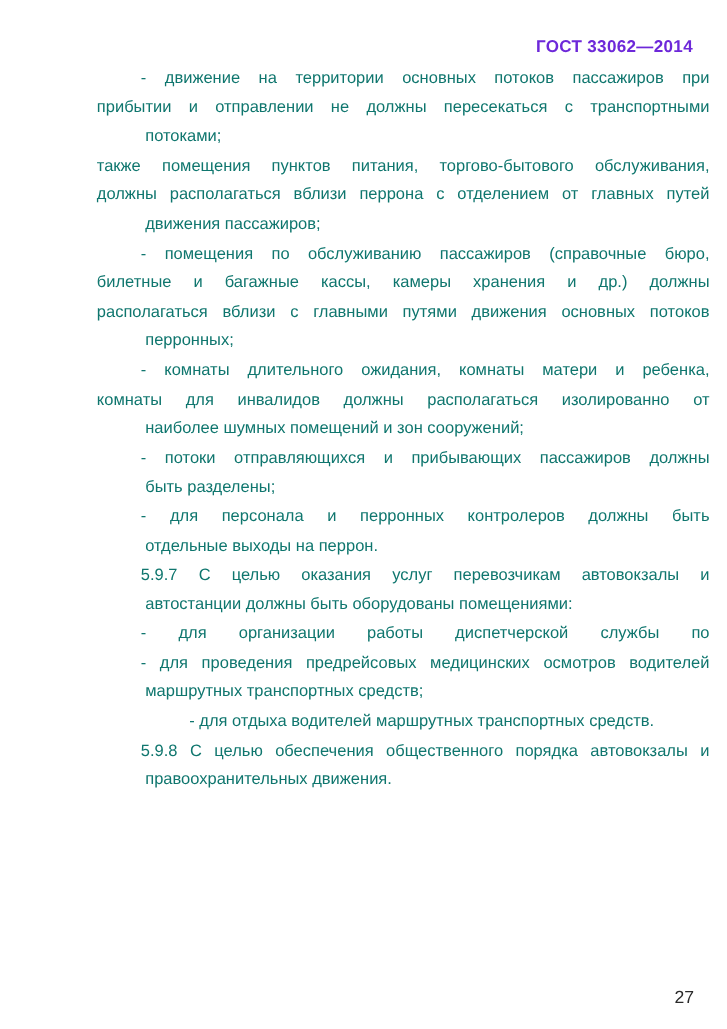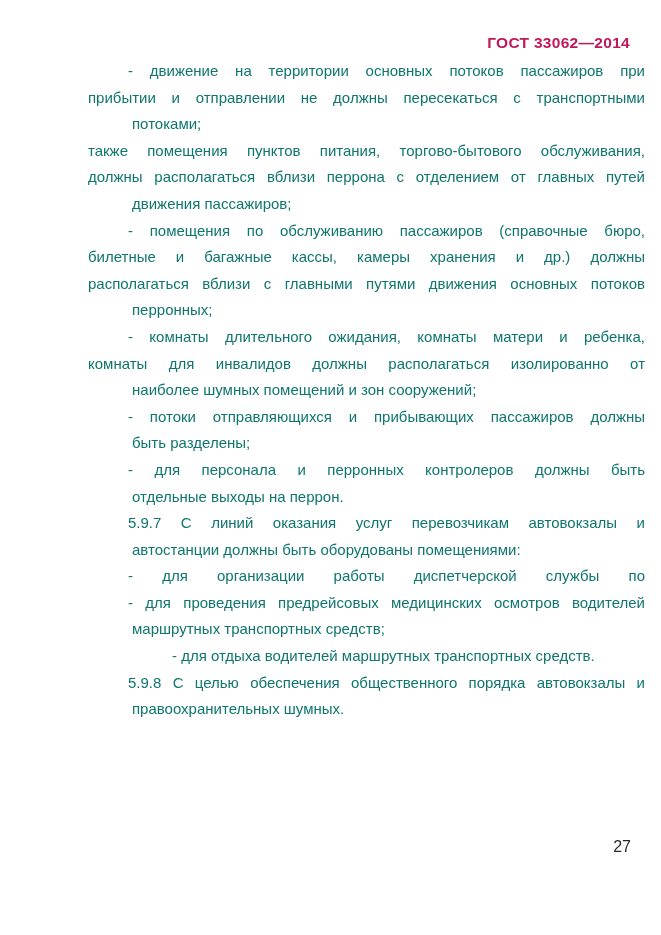--- a/index.html
+++ b/index.html
@@ -16,21 +16,21 @@
     font-family: "Liberation Sans", sans-serif;
     color: #1d1d1d;
   }
   .doc-header {
     position: absolute;
     top: 34px;
     right: 31px;
     font-size: 15.5px;
     font-weight: bold;
     letter-spacing: 0.3px;
-    color: #be185d;
+    color: #6d28d9;
     white-space: nowrap;
   }
   .doc-body {
     position: absolute;
     top: 58px;
     left: 88px;
     width: 557px;
   }
   .text-line {
     font-size: 15px;
@@ -43,21 +43,21 @@
   }
   .text-line.first {
     text-indent: 40px;
   }
   .text-line.last {
     text-align-last: left;
     margin-left: 44px;
   }
   .page-number {
     position: absolute;
-    top: 838px;
+    top: 899px;
     right: 30px;
     font-size: 16px;
     color: #2a2a2a;
   }
 </style>
 </head>
 <body>
 
 <div class="page">
 
@@ -74,25 +74,25 @@
       <div class="text-line">билетные и багажные кассы, камеры хранения и др.) должны</div>
       <div class="text-line">располагаться вблизи с главными путями движения основных потоков</div>
       <div class="text-line last">перронных;</div>
       <div class="text-line first">- комнаты длительного ожидания, комнаты матери и ребенка,</div>
       <div class="text-line">комнаты для инвалидов должны располагаться изолированно от</div>
       <div class="text-line last">наиболее шумных помещений и зон сооружений;</div>
       <div class="text-line first">- потоки отправляющихся и прибывающих пассажиров должны</div>
       <div class="text-line last">быть разделены;</div>
       <div class="text-line first">- для персонала и перронных контролеров должны быть</div>
       <div class="text-line last">отдельные выходы на перрон.</div>
-      <div class="text-line first">5.9.7 С линий оказания услуг перевозчикам автовокзалы и</div>
+      <div class="text-line first">5.9.7 С целью оказания услуг перевозчикам автовокзалы и</div>
       <div class="text-line last">автостанции должны быть оборудованы помещениями:</div>
       <div class="text-line first">- для организации работы диспетчерской службы по</div>
       <div class="text-line first">- для проведения предрейсовых медицинских осмотров водителей</div>
       <div class="text-line last">маршрутных транспортных средств;</div>
       <div class="text-line first last">- для отдыха водителей маршрутных транспортных средств.</div>
       <div class="text-line first">5.9.8 С целью обеспечения общественного порядка автовокзалы и</div>
-      <div class="text-line last">правоохранительных шумных.</div>
+      <div class="text-line last">правоохранительных движения.</div>
     </div>
 
   <div class="page-number">27</div>
 
 </div>
 
 </body></html>

